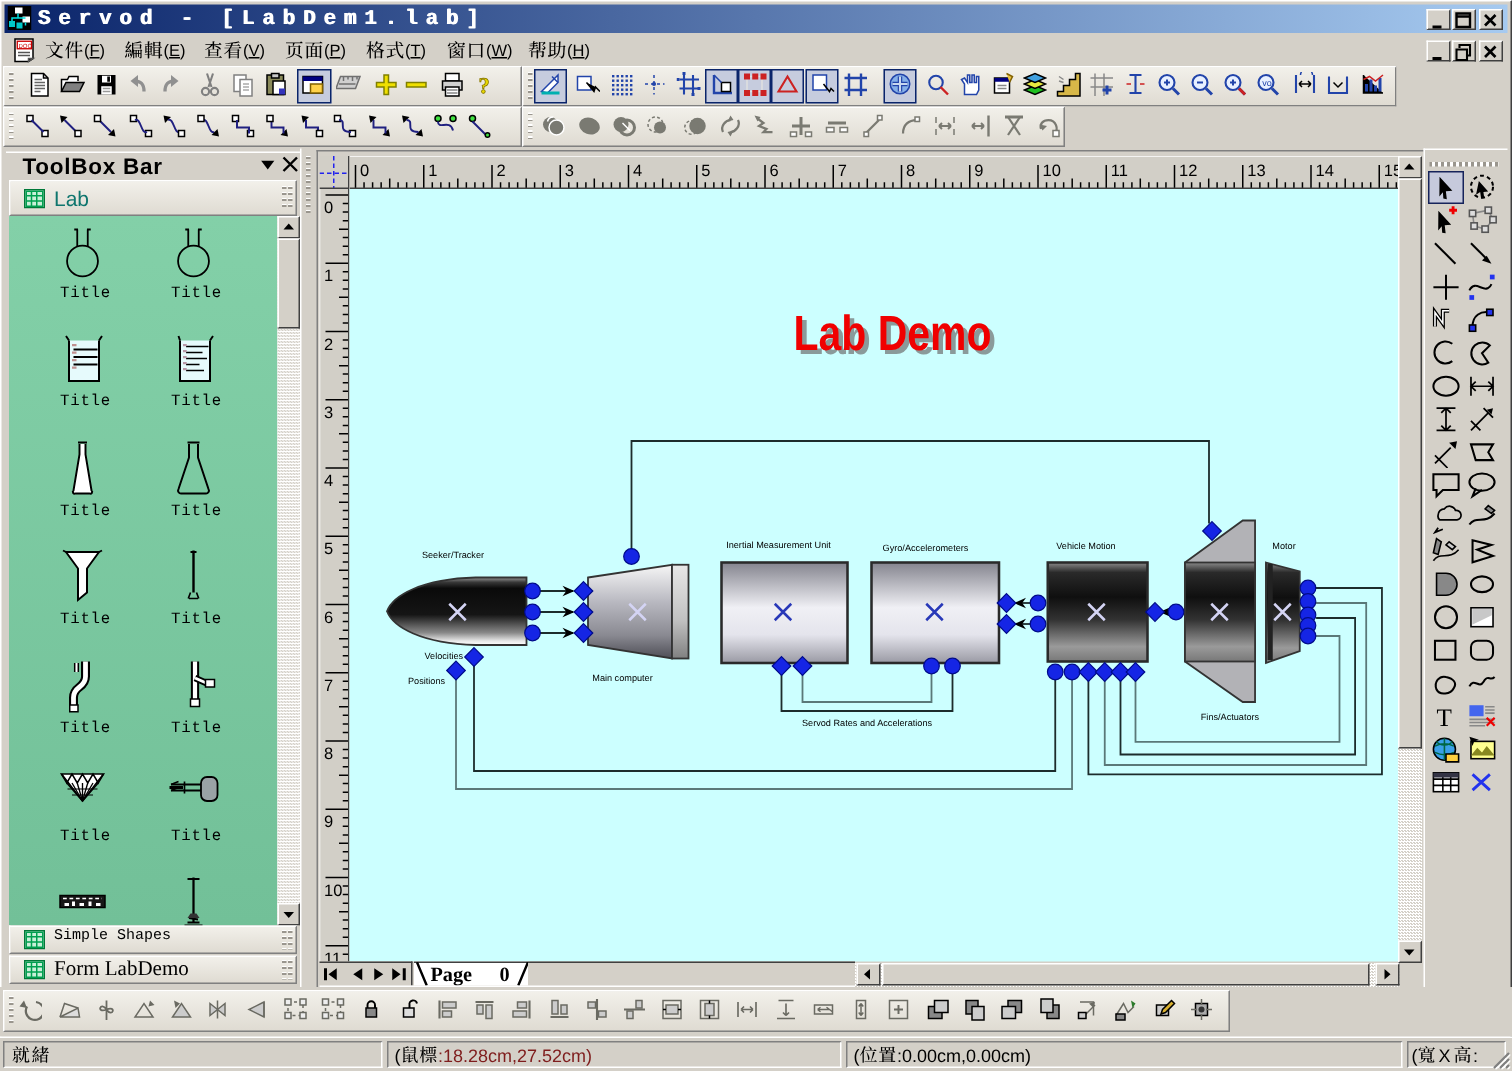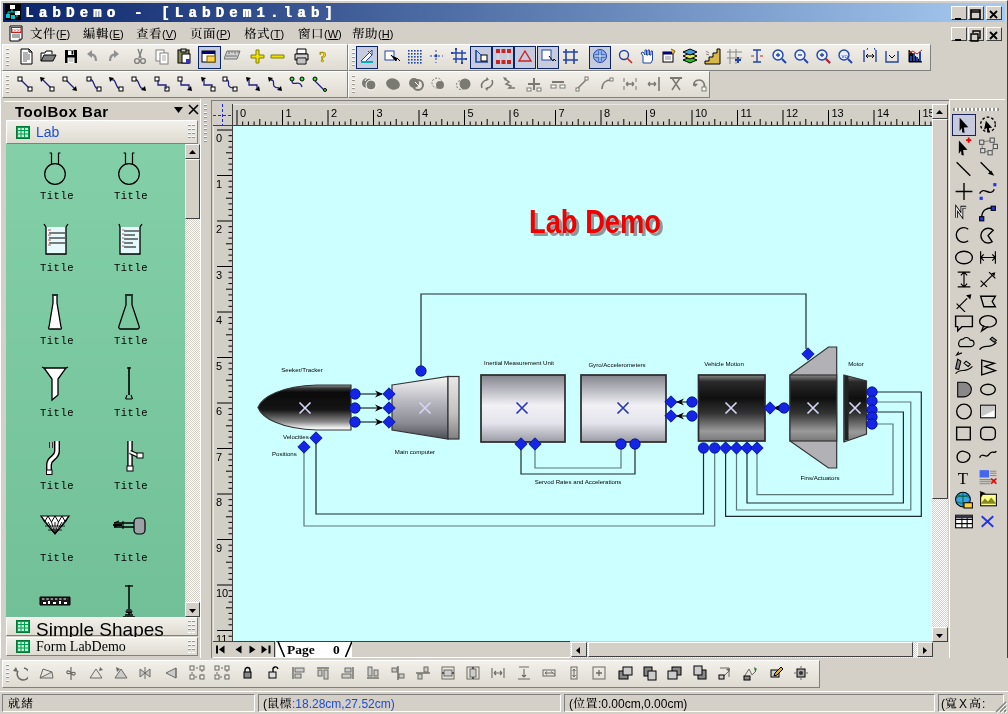--- a/index.html
+++ b/index.html
@@ -11,21 +11,21 @@
 <div class="ab" style="left:0;top:0;width:1008px;height:714px;border:1px solid #D4D0C8;border-top-color:#fff;border-left-color:#fff;border-right-color:#404040;border-bottom-color:#404040"></div>
 <div class="ab" style="left:3px;top:3px;width:1002px;height:19px;background:linear-gradient(90deg,#0A246A,#A6CAF0)"></div>
 <svg class="ab" style="left:5px;top:4px" width="16" height="16">
 <rect width="16" height="16" fill="#000"></rect>
 <rect x="5" y="1" width="5" height="4" fill="#fff"></rect>
     <rect x="1" y="10" width="4" height="4" fill="#00c8c8"></rect>
     <rect x="10" y="7" width="5" height="4" fill="#fff"></rect>
     <rect x="6" y="11" width="4" height="4" fill="#00c8c8"></rect>
 <path d="M7 5v3M7 8H3v2M7 8h5M12 11v2" stroke="#00e0e0" fill="none"></path>
   </svg>
-<div class="ab" style="left:25px;top:5px;font-family:'Liberation Mono',monospace;font-weight:bold;font-size:14px;color:#fff;letter-spacing:5.2px;text-shadow:0.6px 0 0 #fff">LabDemo - [LabDem1.lab]</div>
+<div class="ab" style="left:25px;top:5px;font-family:'Liberation Mono',monospace;font-weight:bold;font-size:14px;color:#fff;letter-spacing:5.2px;text-shadow:0.6px 0 0 #fff">Servod - [LabDem1.lab]</div>
 <div class="ab btn3" style="left:951px;top:6px;width:16px;height:14px"><svg width="14" height="12" viewBox="0 0 14 12">
       <path d="M3 9h6v2H3z" fill="#000"></path>
     </svg></div>
 <div class="ab btn3" style="left:968px;top:6px;width:16px;height:14px"><svg width="14" height="12" viewBox="0 0 14 12">
       <path d="M2 1h9v9H2zM2 3h9" stroke="#000" fill="none" stroke-width="1.6"></path>
     </svg></div>
 <div class="ab btn3" style="left:986px;top:6px;width:16px;height:14px"><svg width="14" height="12" viewBox="0 0 14 12">
       <path d="M3 2l7 7M10 2l-7 7" stroke="#000" stroke-width="1.8"></path>
     </svg></div>
 <div class="ab" style="left:3px;top:22px;width:1002px;height:22px;background:#D4D0C8"></div>
@@ -456,21 +456,21 @@
   </svg>
 <svg class="ab" style="left:188px;top:104px" width="11" height="11">
     <path d="M1 1l9 9M10 1l-9 9" stroke="#000" stroke-width="1.6"></path>
   </svg>
 <div class="ab ras" style="left:6px;top:120px;width:192px;height:24px;background:linear-gradient(180deg,#F2F0EA,#DFDBD2)"></div>
 <svg class="ab" style="left:16px;top:126px" width="14" height="13">
     <rect x="0.5" y="0.5" width="13" height="12" fill="#fff" stroke="#007838"></rect>
     <rect x="1.5" y="1.5" width="11" height="10" fill="#c8f0d8" stroke="#00a050"></rect>
     <path d="M5 1.5v10M8.5 1.5v10M1.5 4.5h11M1.5 8h11" stroke="#00a050"></path>
   </svg>
-<div class="ab" style="left:36px;top:124px;font-size:14px;color:#1d4ed8">Lab</div>
+<div class="ab" style="left:36px;top:124px;font-size:14px;color:#0f766e">Lab</div>
 <div class="grip" style="left:188px;top:124px;height:16px"></div>
 <div class="grip" style="left:192px;top:124px;height:16px"></div>
 <div class="ab" style="left:6px;top:144px;width:179px;height:473px;background:linear-gradient(180deg,#83D0A8,#72C098)"></div>
 <div class="ab" style="left:185px;top:144px;width:15px;height:473px;background:#fff;background-image:conic-gradient(#D4D0C8 25%,#fff 25% 50%,#D4D0C8 50% 75%,#fff 75%);background-size:2px 2px"></div>
 <div class="ab btn3" style="left:185px;top:144px;width:15px;height:15px;background:#D4D0C8"><svg width="13" height="13">
       <path d="M3 8l3.5-4L10 8z" fill="#000"></path>
     </svg></div>
 <div class="ab btn3" style="left:185px;top:602px;width:15px;height:15px;background:#D4D0C8"><svg width="13" height="13">
       <path d="M3 5h7l-3.5 4z" fill="#000"></path>
     </svg></div>
@@ -568,21 +568,21 @@
   </svg>
 <div class="ab" style="left:22px;top:625px;width:70px;text-align:center;font-family:'Liberation Mono',monospace;font-size:10.5px;letter-spacing:0.5px;color:#000">Title</div>
 <div class="ab" style="left:96px;top:625px;width:70px;text-align:center;font-family:'Liberation Mono',monospace;font-size:10.5px;letter-spacing:0.5px;color:#000">Title</div>
 <div class="ab" style="left:6px;top:617px;width:194px;height:41px;background:#D4D0C8"></div>
 <div class="ab ras" style="left:6px;top:617px;width:192px;height:19px;background:linear-gradient(180deg,#F2F0EA,#DFDBD2)"></div>
 <svg class="ab" style="left:16px;top:620px" width="14" height="13">
     <rect x="0.5" y="0.5" width="13" height="12" fill="#fff" stroke="#007838"></rect>
     <rect x="1.5" y="1.5" width="11" height="10" fill="#c8f0d8" stroke="#00a050"></rect>
     <path d="M5 1.5v10M8.5 1.5v10M1.5 4.5h11M1.5 8h11" stroke="#00a050"></path>
   </svg>
-<div class="ab" style="left:36px;top:619px;font-family:Liberation Sans, sans-serif;font-size:19px;color:#000">Simple Shapes</div>
+<div class="ab" style="left:36px;top:619px;font-family:Liberation Mono, monospace;font-size:10px;color:#000">Simple Shapes</div>
 <div class="grip" style="left:188px;top:620px;height:13px"></div>
 <div class="grip" style="left:192px;top:620px;height:13px"></div>
 <div class="ab ras" style="left:6px;top:637px;width:192px;height:19px;background:linear-gradient(180deg,#F2F0EA,#DFDBD2)"></div>
 <svg class="ab" style="left:16px;top:640px" width="14" height="13">
     <rect x="0.5" y="0.5" width="13" height="12" fill="#fff" stroke="#007838"></rect>
     <rect x="1.5" y="1.5" width="11" height="10" fill="#c8f0d8" stroke="#00a050"></rect>
     <path d="M5 1.5v10M8.5 1.5v10M1.5 4.5h11M1.5 8h11" stroke="#00a050"></path>
   </svg>
 <div class="ab" style="left:36px;top:639px;font-family:'Liberation Serif',serif;font-size:14px;color:#000">Form LabDemo</div>
 <div class="grip" style="left:188px;top:640px;height:13px"></div>
@@ -1331,21 +1331,21 @@
 <div class="ab" style="left:938px;top:694px;width:66px;height:18px;border-top:1px solid #808080;border-left:1px solid #808080;border-right:1px solid #fff;border-bottom:1px solid #fff"></div>
 <svg style="position:absolute;left:8px;top:697px;" width="28" height="15" fill="#000">
     <path transform="translate(0,10.6) scale(0.120,-0.120)" d="M78 55Q78 54 78 53Q78 52 78 52V3Q78 2 78 2Q79 1 80 1H84Q86 1 87 1Q88 1 89 1Q89 2 89 2Q90 2 90 3Q90 4 91 6Q92 8 92 12Q93 15 93 18H94L95 2Q96 1 97 1Q97 0 97 -1Q97 -3 96 -4Q95 -5 92 -5Q89 -6 84 -6H78Q75 -6 73 -5Q72 -4 71 -3Q71 -1 71 1V55ZM21 84Q26 83 29 81Q32 79 33 77Q34 75 34 74Q34 72 33 71Q32 69 31 69Q29 69 28 70Q27 73 25 77Q22 81 20 83ZM23 23Q23 23 22 22Q21 21 20 22Q17 15 13 10Q9 5 5 2L3 3Q6 7 9 14Q11 20 13 27ZM37 26Q42 24 45 22Q48 19 49 17Q50 14 50 12Q50 10 49 9Q48 8 46 8Q45 8 43 9Q43 12 42 15Q41 18 39 21Q38 24 36 26ZM18 32Q18 32 17 31Q16 31 14 30Q13 30 12 30H11V56V60L18 56H44V53H18ZM73 83Q73 82 72 81Q71 80 69 80Q69 69 69 58Q69 48 68 38Q67 29 64 20Q61 12 55 5Q50 -2 41 -8L40 -7Q47 0 51 7Q55 15 58 23Q60 32 61 41Q61 51 62 62Q62 72 62 84ZM76 79Q81 77 84 75Q87 73 88 71Q90 69 89 67Q89 66 88 64Q87 63 86 63Q84 63 83 64Q82 67 81 69Q80 72 78 74Q77 77 75 78ZM32 2Q32 -1 32 -3Q31 -5 29 -6Q27 -8 22 -8Q22 -7 22 -5Q21 -4 21 -3Q20 -2 18 -1Q16 -1 13 0V1Q13 1 15 1Q16 1 18 1Q19 1 21 1Q23 1 23 1Q24 1 25 1Q25 2 25 2V37H32ZM88 62Q88 62 89 61Q90 61 91 59Q92 58 94 57Q95 56 97 54Q96 53 94 53H52L51 56H83ZM47 74Q47 74 48 74Q49 73 50 72Q52 70 54 69Q55 68 56 66Q56 65 54 65H5L4 68H42ZM39 56 43 60 51 54Q51 53 50 53Q48 52 47 52V33Q47 33 46 32Q45 32 44 32Q42 31 41 31H40V56ZM44 38V35H14V38Z"></path>
     <path transform="translate(13,10.6) scale(0.120,-0.120)" d="M96 72Q95 71 94 71Q93 71 91 71Q82 54 68 41Q54 29 37 20L36 22Q51 32 64 45Q77 59 85 77ZM49 39 57 36H56V-5Q56 -6 55 -7Q53 -8 50 -8H49V36ZM69 83Q69 82 68 82Q68 81 66 81V48H58V84ZM74 75Q74 75 76 74Q77 73 79 71Q81 70 82 68Q82 67 80 67H44L43 70H70ZM89 56Q89 56 90 55Q91 54 93 52Q95 50 96 49Q96 47 94 47H37L36 50H84ZM84 3V0H52V3ZM84 36V33H53V36ZM84 20V17H53V20ZM79 36 82 40 91 33Q91 33 90 32Q89 32 87 31V-5Q87 -5 86 -6Q85 -6 83 -7Q82 -7 81 -7H80V36ZM43 60Q42 60 41 59Q39 59 37 60L40 61Q38 58 34 54Q31 50 27 45Q22 41 18 37Q13 33 9 30L9 31H13Q13 28 11 26Q10 24 9 23L5 32Q5 32 6 33Q8 33 8 33Q12 36 15 40Q19 45 23 49Q26 54 29 59Q32 64 34 67ZM33 79Q33 78 31 77Q30 77 27 78L30 78Q28 75 25 70Q21 65 17 61Q13 56 9 53L9 54H13Q13 51 11 49Q10 46 9 46L5 55Q5 55 6 56Q7 56 8 56Q10 58 12 62Q14 65 17 69Q19 73 20 77Q22 81 23 84ZM13 21Q15 12 14 6Q14 0 12 -2Q11 -4 10 -4Q8 -5 7 -5Q6 -5 5 -4Q4 -2 4 -1Q5 1 6 2Q8 4 9 7Q10 10 11 13Q11 17 11 21ZM29 24Q34 20 37 17Q39 14 40 11Q41 8 40 6Q39 4 38 3Q36 3 34 4Q34 7 33 11Q32 14 30 18Q29 21 27 23ZM21 22Q24 17 26 13Q28 9 27 6Q27 2 26 0Q25 -2 23 -2Q22 -2 20 0Q21 3 21 7Q21 11 20 15Q20 19 19 21ZM29 44Q34 41 36 38Q39 35 39 32Q40 29 39 27Q39 26 37 25Q35 25 34 26Q34 29 33 32Q32 36 30 39Q29 42 28 44ZM7 32Q10 32 15 32Q19 33 25 33Q30 33 36 34L37 32Q34 31 30 30Q25 29 20 28Q15 26 10 25ZM6 55Q9 55 13 55Q16 55 21 55Q25 55 30 55V54Q27 53 21 51Q16 49 9 48Z"></path>
   </svg>
 <div class="ab" style="left:263px;top:697px;font-family:Liberation Sans,sans-serif;font-size:12px;color:#000">(</div>
 <svg style="position:absolute;left:267px;top:697px;" width="27.0" height="15" fill="#000">
     <path transform="translate(0.0,10.6) scale(0.120,-0.120)" d="M67 22Q67 22 68 21Q69 20 71 19Q72 18 73 16Q73 15 71 15H49V18H63ZM66 35Q66 35 67 34Q68 33 70 32Q71 31 73 29Q72 28 70 28H49V31H63ZM37 22Q37 22 38 21Q40 20 41 19Q42 18 44 16Q43 15 41 15H19V18H34ZM37 35Q37 35 38 34Q39 33 40 32Q42 31 43 29Q43 28 41 28H19V31H33ZM44 1Q46 1 51 2Q55 3 61 5Q66 6 72 7L72 6Q70 5 66 3Q62 1 57 -2Q53 -4 47 -6ZM51 37 52 36V1L46 -2L49 1Q50 -1 50 -3Q50 -5 49 -6Q48 -7 47 -8L42 0Q44 2 45 2Q45 3 45 5V37ZM55 40Q55 40 54 39Q54 38 52 38V34H45V40V41ZM14 0Q17 1 21 2Q25 3 31 4Q36 6 41 7L42 6Q40 5 36 3Q32 1 28 -2Q23 -4 18 -6ZM21 37 23 36V0L17 -2L20 1Q21 -1 20 -3Q20 -5 19 -6Q18 -8 18 -8L13 0Q15 2 15 2Q16 3 16 4V37ZM26 41Q26 40 25 39Q24 39 23 38V34H16V40V42ZM84 41Q84 40 83 39Q82 38 81 38Q81 34 81 28Q82 23 82 17Q83 12 85 8Q87 4 90 2Q91 1 92 2Q92 4 93 6Q94 8 94 10L96 9L94 0Q96 -2 96 -3Q97 -5 96 -6Q96 -7 94 -7Q92 -8 91 -7Q89 -7 87 -6Q82 -3 80 2Q77 7 76 14Q74 20 74 28Q73 35 73 42ZM48 78Q47 76 43 77Q40 77 36 75Q32 74 28 74Q24 73 19 72L19 74Q23 75 27 77Q31 79 34 81Q38 83 40 84ZM75 77 79 81 88 74Q87 74 86 73Q85 73 84 72V45Q84 45 82 44Q81 44 80 43Q79 43 77 43H76V77ZM27 75Q26 74 23 73V45Q23 44 21 43Q20 42 17 42H16V79ZM41 69Q41 69 42 68Q44 67 46 65Q48 64 49 62Q49 61 46 61H19V63H36ZM79 64V61H55L54 64ZM80 77V74H53L52 77ZM81 50V47H18V50Z"></path>
     <path transform="translate(12.5,10.6) scale(0.120,-0.120)" d="M69 -6Q69 -6 67 -7Q65 -8 62 -8H61V22H69ZM45 40Q45 40 44 39Q44 39 42 38Q41 38 40 38H39V64V68L46 64H86V62H45ZM57 12Q57 12 56 11Q55 11 54 11Q51 7 45 2Q40 -2 34 -5L32 -4Q36 -1 39 3Q42 6 44 10Q46 14 47 17ZM74 16Q81 14 85 12Q89 10 92 7Q94 5 94 2Q95 0 94 -1Q94 -3 92 -3Q91 -4 89 -3Q87 0 85 4Q82 7 79 10Q76 13 73 15ZM74 77V45H68V77ZM60 77V45H54V77ZM87 84Q87 84 88 83Q89 82 90 81Q92 80 93 79Q95 78 96 76Q96 75 93 75H36L35 78H82ZM82 41Q82 41 83 40Q85 38 87 37Q89 35 90 34Q90 32 88 32H42L41 35H77ZM88 29Q88 29 89 28Q91 27 93 25Q95 24 97 22Q96 20 94 20H36L36 23H83ZM82 64 86 69 94 62Q94 62 92 61Q91 61 90 60V42Q90 42 89 42Q88 41 86 41Q85 40 84 40H83V64ZM86 47V44H44V47ZM24 49Q29 47 32 44Q35 41 36 39Q37 36 36 35Q35 33 34 33Q32 32 30 34Q30 36 29 39Q27 42 26 44Q24 47 23 49ZM27 83Q27 82 27 81Q26 81 24 80V-5Q24 -6 23 -6Q22 -7 21 -7Q20 -8 18 -8H17V84ZM23 59Q21 46 16 35Q12 24 4 15L3 17Q6 23 9 30Q11 37 13 45Q15 53 16 60H23ZM30 66Q30 66 31 65Q33 64 34 62Q36 60 38 59Q37 57 35 57H5L4 60H26Z"></path>
   </svg>
-<div class="ab" style="left:292px;top:697px;font-family:Liberation Sans,sans-serif;font-size:12px;color:#1d4ed8">:18.28cm,27.52cm)</div>
+<div class="ab" style="left:292px;top:697px;font-family:Liberation Sans,sans-serif;font-size:12px;color:#7f1d1d">:18.28cm,27.52cm)</div>
 <div class="ab" style="left:569px;top:697px;font-family:Liberation Sans,sans-serif;font-size:12px;color:#000">(</div>
 <svg style="position:absolute;left:573px;top:697px;" width="27.0" height="15" fill="#000">
     <path transform="translate(0.0,10.6) scale(0.120,-0.120)" d="M37 80Q37 79 36 79Q35 78 33 78Q29 69 25 60Q20 52 15 45Q10 37 4 32L2 33Q7 39 11 47Q15 55 19 65Q23 74 25 84ZM27 56Q27 55 27 55Q26 54 24 54V-5Q24 -6 23 -6Q23 -7 21 -8Q20 -8 18 -8H17V54L20 59ZM52 84Q58 82 61 79Q65 76 66 73Q68 71 68 68Q68 66 67 65Q65 63 64 63Q62 63 60 64Q60 68 58 71Q57 74 55 78Q53 81 51 83ZM88 50Q87 49 87 49Q86 48 84 48Q82 41 79 33Q76 24 72 16Q69 7 65 -1H63Q65 5 67 12Q68 19 70 26Q72 33 73 40Q74 47 75 53ZM40 51Q46 44 49 38Q53 31 54 26Q56 20 55 16Q55 12 54 10Q53 8 51 7Q50 7 48 9Q48 13 47 18Q47 23 45 29Q44 35 43 40Q41 46 38 51ZM87 8Q87 8 88 7Q89 6 91 5Q92 4 94 2Q95 1 97 0Q96 -2 94 -2H29L28 1H82ZM85 68Q85 68 86 67Q87 66 88 65Q90 64 92 62Q93 61 95 60Q94 59 94 58Q93 58 92 58H32L31 61H80Z"></path>
     <path transform="translate(12.5,10.6) scale(0.120,-0.120)" d="M22 46 31 43H71L74 48L84 41Q84 40 83 39Q81 39 80 39V-2H72V40H30V-2H22V43ZM87 5Q87 5 88 4Q89 4 90 3Q92 1 93 0Q95 -1 97 -3Q96 -3 96 -4Q95 -4 94 -4H5L4 -1H82ZM57 58Q57 56 53 56Q53 53 51 51Q50 48 49 45Q48 42 47 40H42Q43 43 43 46Q44 50 44 53Q45 57 45 60ZM75 10V7H26V10ZM75 21V18H26V21ZM75 31V28H26V31ZM86 59Q86 59 87 58Q89 57 91 55Q93 53 95 52Q95 50 92 50H6L6 53H80ZM65 79V62H58V79ZM43 79V62H36V79ZM78 79 82 83 91 76Q91 76 90 75Q88 75 87 74V59Q87 59 86 58Q85 58 83 57Q82 57 81 57H79V79ZM22 58Q22 58 21 57Q20 57 19 56Q17 56 16 56H15V79V82L23 79H83V76H22ZM83 64V61H19V64Z"></path>
   </svg>
 <div class="ab" style="left:598px;top:697px;font-family:Liberation Sans,sans-serif;font-size:12px;color:#000">:0.00cm,0.00cm)</div>
 <div class="ab" style="left:941px;top:697px;font-family:Liberation Sans,sans-serif;font-size:12px;color:#000">(</div>
 <svg style="position:absolute;left:945px;top:697px;" width="15" height="15" fill="#000">
     <path transform="translate(0,10.6) scale(0.120,-0.120)" d="M40 61V58H15L15 61ZM67 68Q67 67 66 66Q65 66 64 65V52Q64 52 63 52Q62 51 61 51Q59 51 58 51H57V69ZM46 68Q45 67 45 66Q44 66 42 66V52Q42 52 42 52Q41 51 40 51Q38 51 37 51H35V69ZM80 65Q80 65 81 64Q83 63 84 62Q86 60 88 59Q87 57 85 57H61L60 60H76ZM67 12Q72 12 75 11Q78 10 80 9Q81 7 81 6Q82 4 81 3Q80 2 79 2Q78 1 76 2Q75 5 72 7Q69 10 67 11ZM45 18Q44 14 42 10Q41 6 37 2Q33 -1 26 -4Q19 -7 7 -9L6 -7Q16 -5 22 -2Q27 1 31 4Q34 7 35 11Q36 15 37 18ZM62 18Q62 18 62 17Q62 16 62 15V2Q62 1 62 0Q63 0 66 0H76Q79 0 82 0Q84 0 85 0Q86 0 86 0Q87 1 87 1Q88 3 89 6Q90 9 90 12H92L92 1Q94 0 94 0Q95 -1 95 -2Q95 -4 94 -4Q92 -5 88 -6Q84 -6 75 -6H64Q60 -6 58 -5Q56 -5 55 -3Q54 -2 54 0V18ZM28 14Q28 13 27 13Q26 12 24 12Q23 11 21 11H20V49V52L28 49H76V46H28ZM70 49 74 53 83 47Q82 46 81 46Q80 45 79 45V16Q79 15 78 15Q77 14 75 14Q74 13 73 13H71V49ZM76 39V36H23V39ZM75 29V26H23V29ZM75 19V16H23V19ZM44 85Q48 85 51 83Q53 82 54 80Q55 79 55 77Q55 76 54 75Q52 74 51 74Q49 74 47 75Q47 77 46 80Q44 83 43 85ZM85 73 89 78 97 70Q96 70 95 70Q94 69 93 69Q91 68 89 66Q86 64 84 63L82 63Q83 65 84 68Q85 72 86 73ZM16 78Q17 74 17 70Q17 67 16 65Q15 63 13 61Q12 61 10 61Q9 61 8 61Q7 62 6 63Q5 65 6 66Q7 68 9 69Q11 70 13 72Q14 75 14 78ZM88 73V71H15V73Z"></path>
   </svg>

